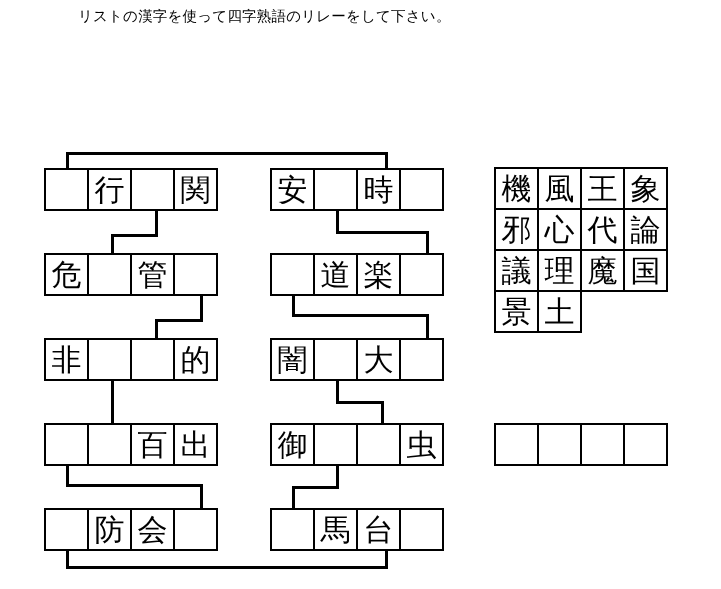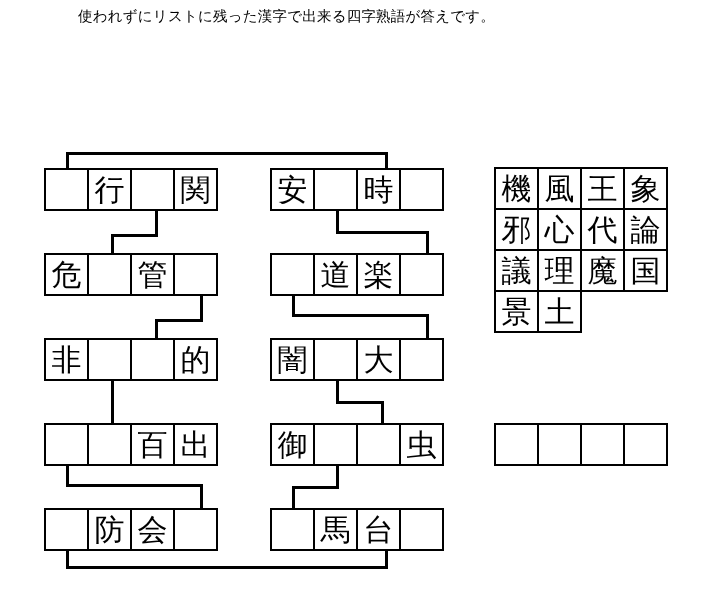--- a/index.html
+++ b/index.html
@@ -98,21 +98,21 @@
     left: 494px;
     top: 423px;
     display: flex;
   }
   #answer-box .cell { border-width: 2px; }
 </style>
 </head>
 <body>
 
 <div id="instructions">
-  <div class="instr-line">使われずにリストに残った漢字で出来る四字熟語が答えです。</div>
+  <div class="instr-line">リストの漢字を使って四字熟語のリレーをして下さい。</div>
 </div>
 
 <div id="puzzle">
 
   <div class="conn v" style="left:66px; top:152px; height:18px;"></div>
   <div class="conn h" style="left:66px; top:152px; width:322px;"></div>
   <div class="conn v" style="left:385px; top:152px; height:18px;"></div>
 
   <div class="grid-row" style="left:44px; top:168px;">
     <div class="cell"></div>

